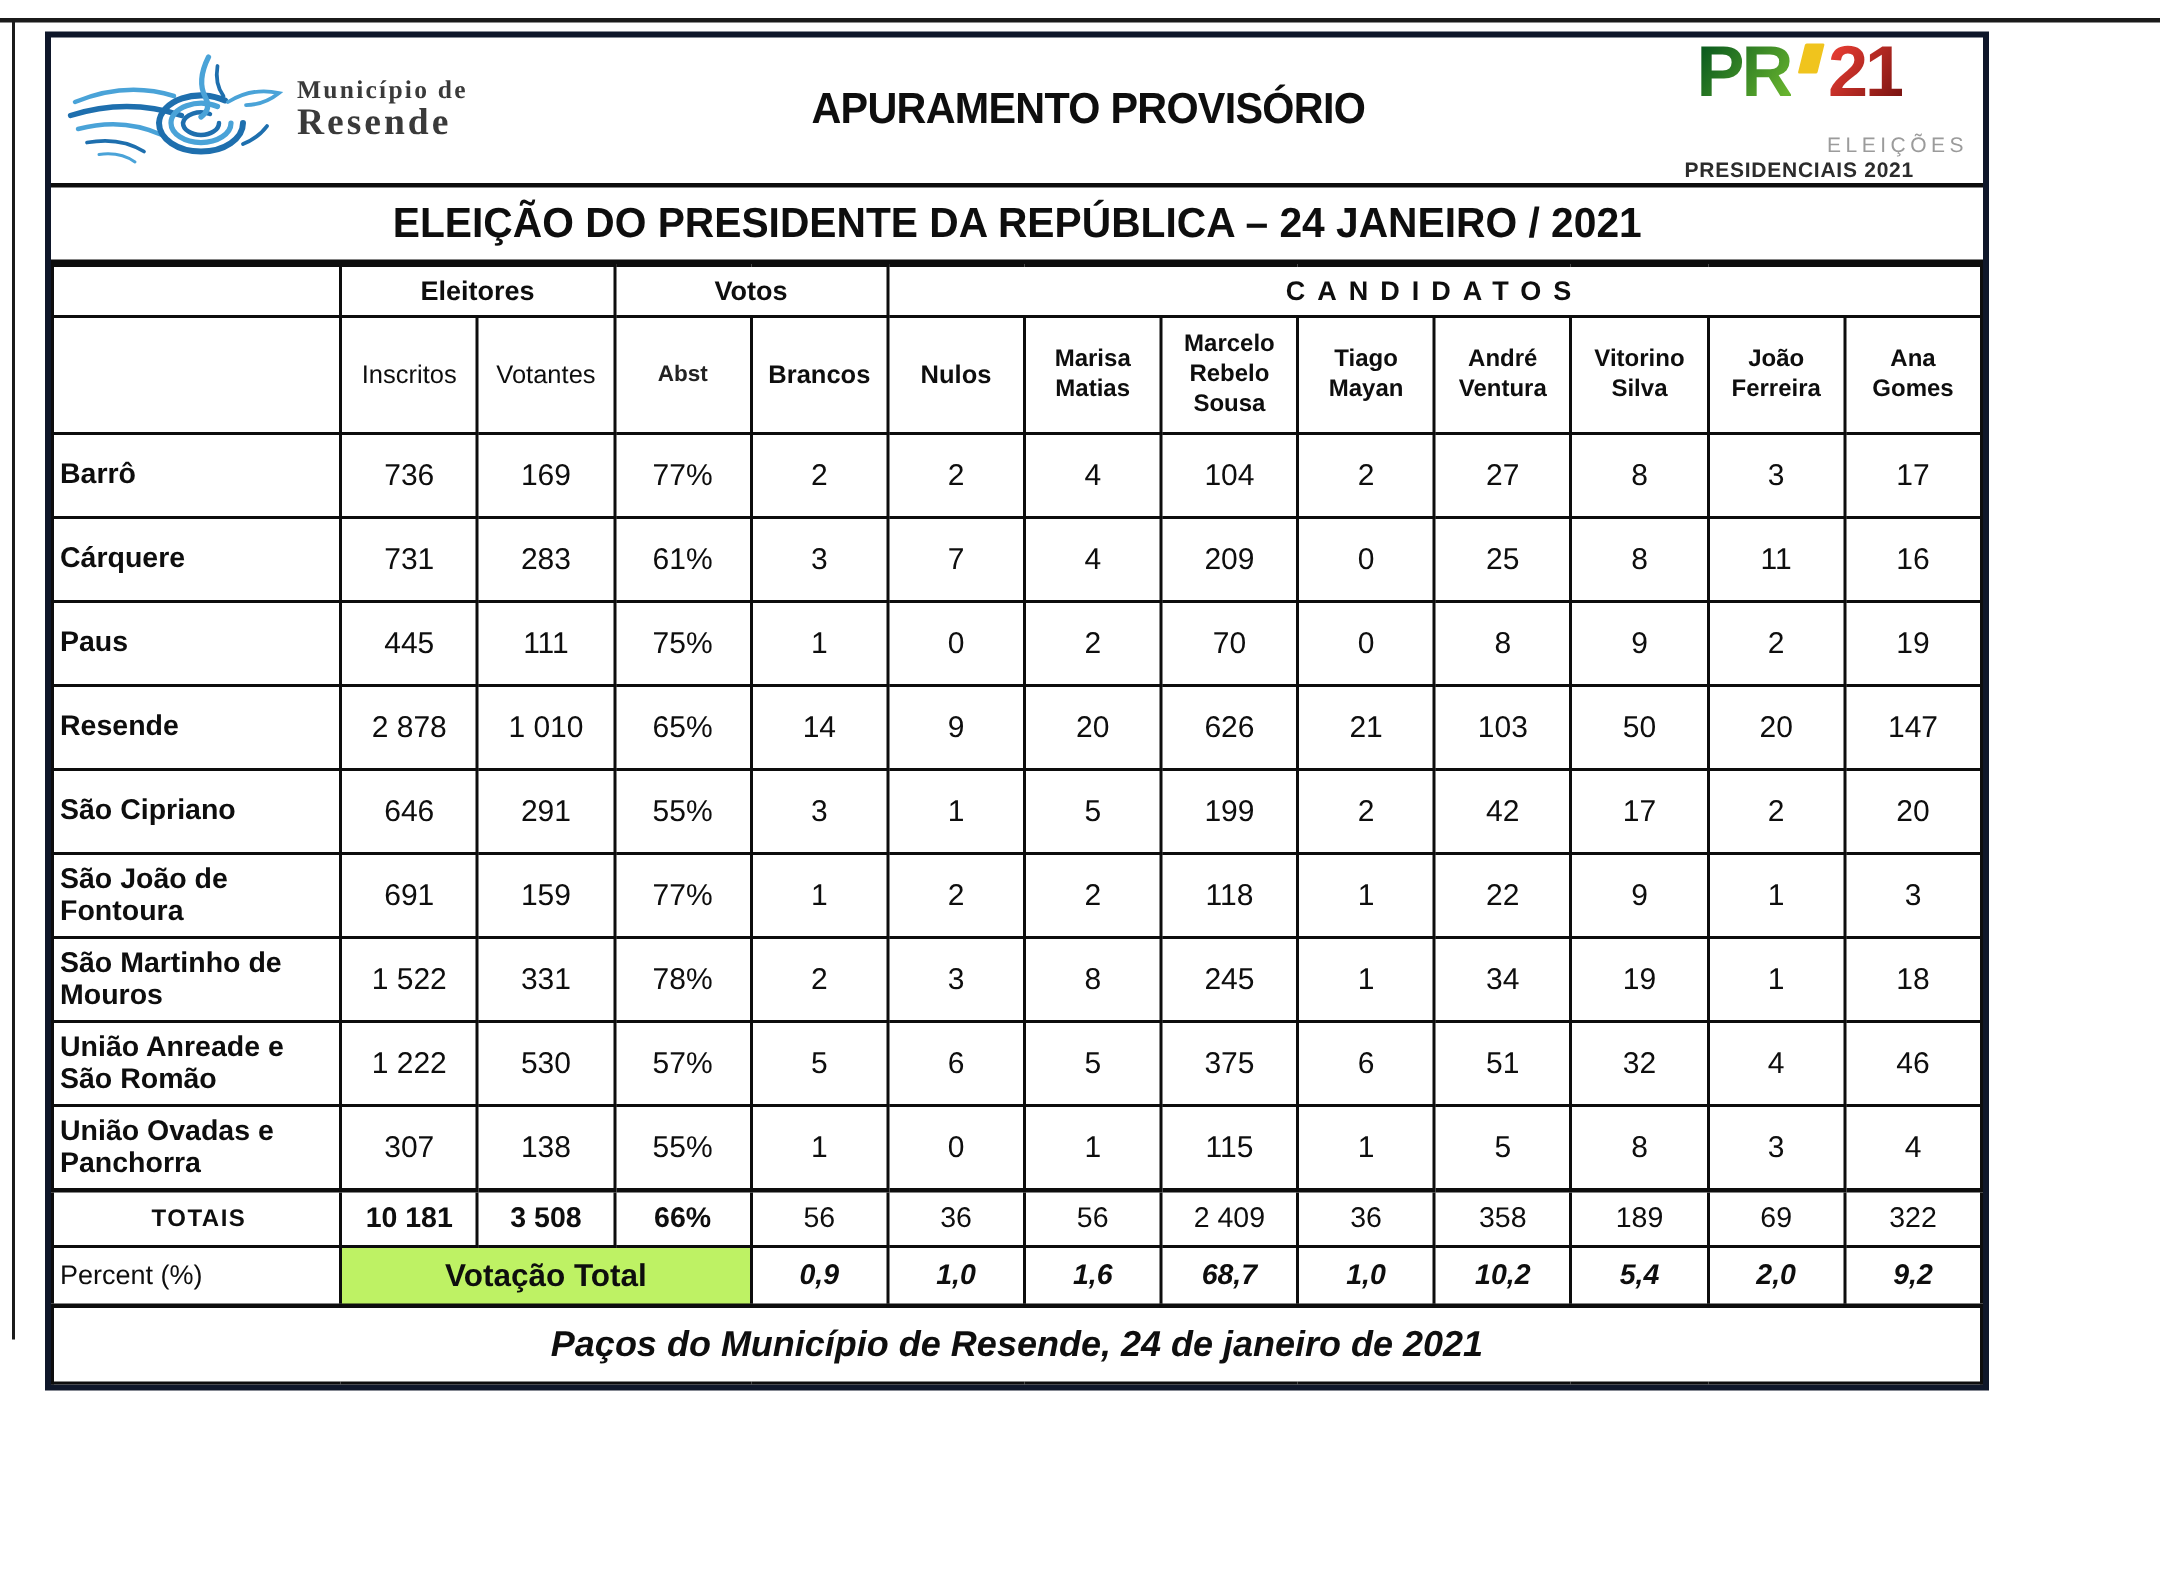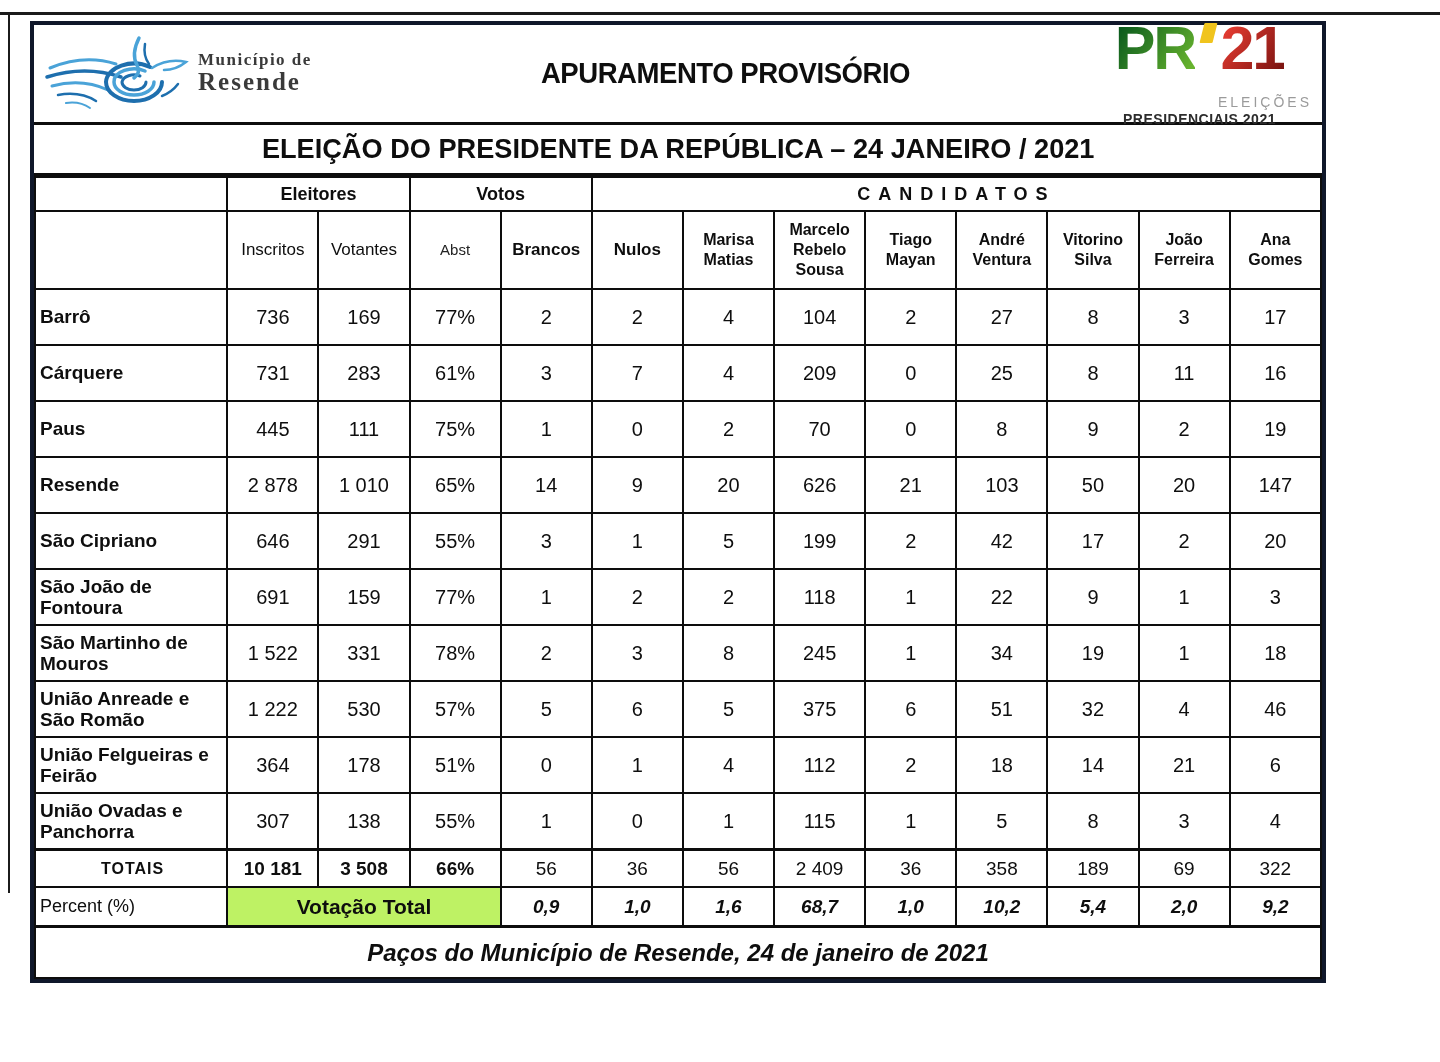--- a/index.html
+++ b/index.html
@@ -18,21 +18,21 @@
 
   
   .header-row { display:flex; align-items:center; height:97px; border-bottom:3px solid #0d0d0d; }
   .logo-wrap { display:flex; align-items:center; width:330px; padding-left:10px; box-sizing:border-box; }
   .muni-text { font-family:"Liberation Serif", serif; color:#3a3a3a; margin-left:4px; line-height:1.05; }
   .muni-line1 { font-size:17px; letter-spacing:1.5px; font-weight:bold; }
   .muni-line2 { font-size:25px; letter-spacing:2px; font-weight:bold; }
   .apuramento { flex:1; text-align:center; font-size:29px; font-weight:bold; letter-spacing:-0.5px; transform:scaleX(0.95); }
   .pr21 { width:235px; padding-right:10px; box-sizing:border-box; text-align:center; }
   .pr21-main { display:flex; justify-content:center; align-items:flex-start; line-height:0.95; }
-  .pr21-main .big { font-size:61px; font-weight:bold; letter-spacing:-2px; }
+  .pr21-main .big { font-size:48px; font-weight:bold; letter-spacing:-2px; }
   .grad-green { color:#1f7a2d; background:linear-gradient(125deg,#0c5c1e 10%,#67b32e 90%);
                 -webkit-background-clip:text; background-clip:text; -webkit-text-fill-color:transparent; }
   .grad-red   { color:#b22421; background:linear-gradient(125deg,#e03a30 15%,#7e1512 90%);
                 -webkit-background-clip:text; background-clip:text; -webkit-text-fill-color:transparent; }
   .apos-mark { display:inline-block; width:13px; height:20px; background:#f0c41d;
                transform:skewX(-14deg); margin:3px 5px 0 7px; border-radius:1px; }
   .pr21-sub1 { color:#9b9b9b; font-size:14px; letter-spacing:3px; margin-top:16px;text-align:right; }
   .pr21-sub2 { color:#2c2c2c; font-size:14px; font-weight:bold; letter-spacing:0.5px; margin-top:1px; }
 
   
@@ -43,21 +43,21 @@
   table { border-collapse:collapse; table-layout:fixed; width:100%; }
   col.c0 { width:192px; }
   col.cn { width:91px; }
   th, td { border:2px solid #0d0d0d; overflow:hidden; }
 
   tr.group-row th { height:30px; font-size:18px; font-weight:bold; text-align:center; }
   th.candidatos { letter-spacing:8px; }
 
   tr.colhead-row th { height:76px; text-align:center; vertical-align:middle; line-height:1.25; padding:0 2px; }
   .h-reg  { font-weight:normal; font-size:17px; }
-  .h-abst { font-weight:normal; font-size:15px; color:#232323;border-radius:17px; }
+  .h-abst { font-weight:bold; font-size:15px; color:#232323;border-radius:17px; }
   .h-bold { font-weight:bold; font-size:17px; }
   .h-cand { font-weight:bold; font-size:16px; }
 
   tr.data-row th { height:52px; text-align:left; font-size:19px; font-weight:bold; padding:1px 2px 1px 4px; line-height:1.12;margin-top:36px; }
   tr.data-row td { height:52px; text-align:center; font-size:20px; font-weight:normal; }
 
   tr.totals-row th, tr.totals-row td { border-top:3px solid #0d0d0d; }
   tr.totals-row th { height:33px; text-align:center; font-size:16px; font-weight:bold; letter-spacing:1px; padding-left:4px; }
   tr.totals-row td { text-align:center; font-size:19px; }
   tr.totals-row td.tbold { font-weight:bold; }
@@ -269,35 +269,20 @@
     <td>6</td>
     <td>5</td>
     <td>375</td>
     <td>6</td>
     <td>51</td>
     <td>32</td>
     <td>4</td>
     <td>46</td>
   </tr>
         <tr class="data-row">
-    <th class="rowname">União Felgueiras e Feirão</th>
-    <td>364</td>
-    <td>178</td>
-    <td>51%</td>
-    <td>0</td>
-    <td>1</td>
-    <td>4</td>
-    <td>112</td>
-    <td>2</td>
-    <td>18</td>
-    <td>14</td>
-    <td>21</td>
-    <td>6</td>
-  </tr>
-        <tr class="data-row">
     <th class="rowname">União Ovadas e Panchorra</th>
     <td>307</td>
     <td>138</td>
     <td>55%</td>
     <td>1</td>
     <td>0</td>
     <td>1</td>
     <td>115</td>
     <td>1</td>
     <td>5</td>

